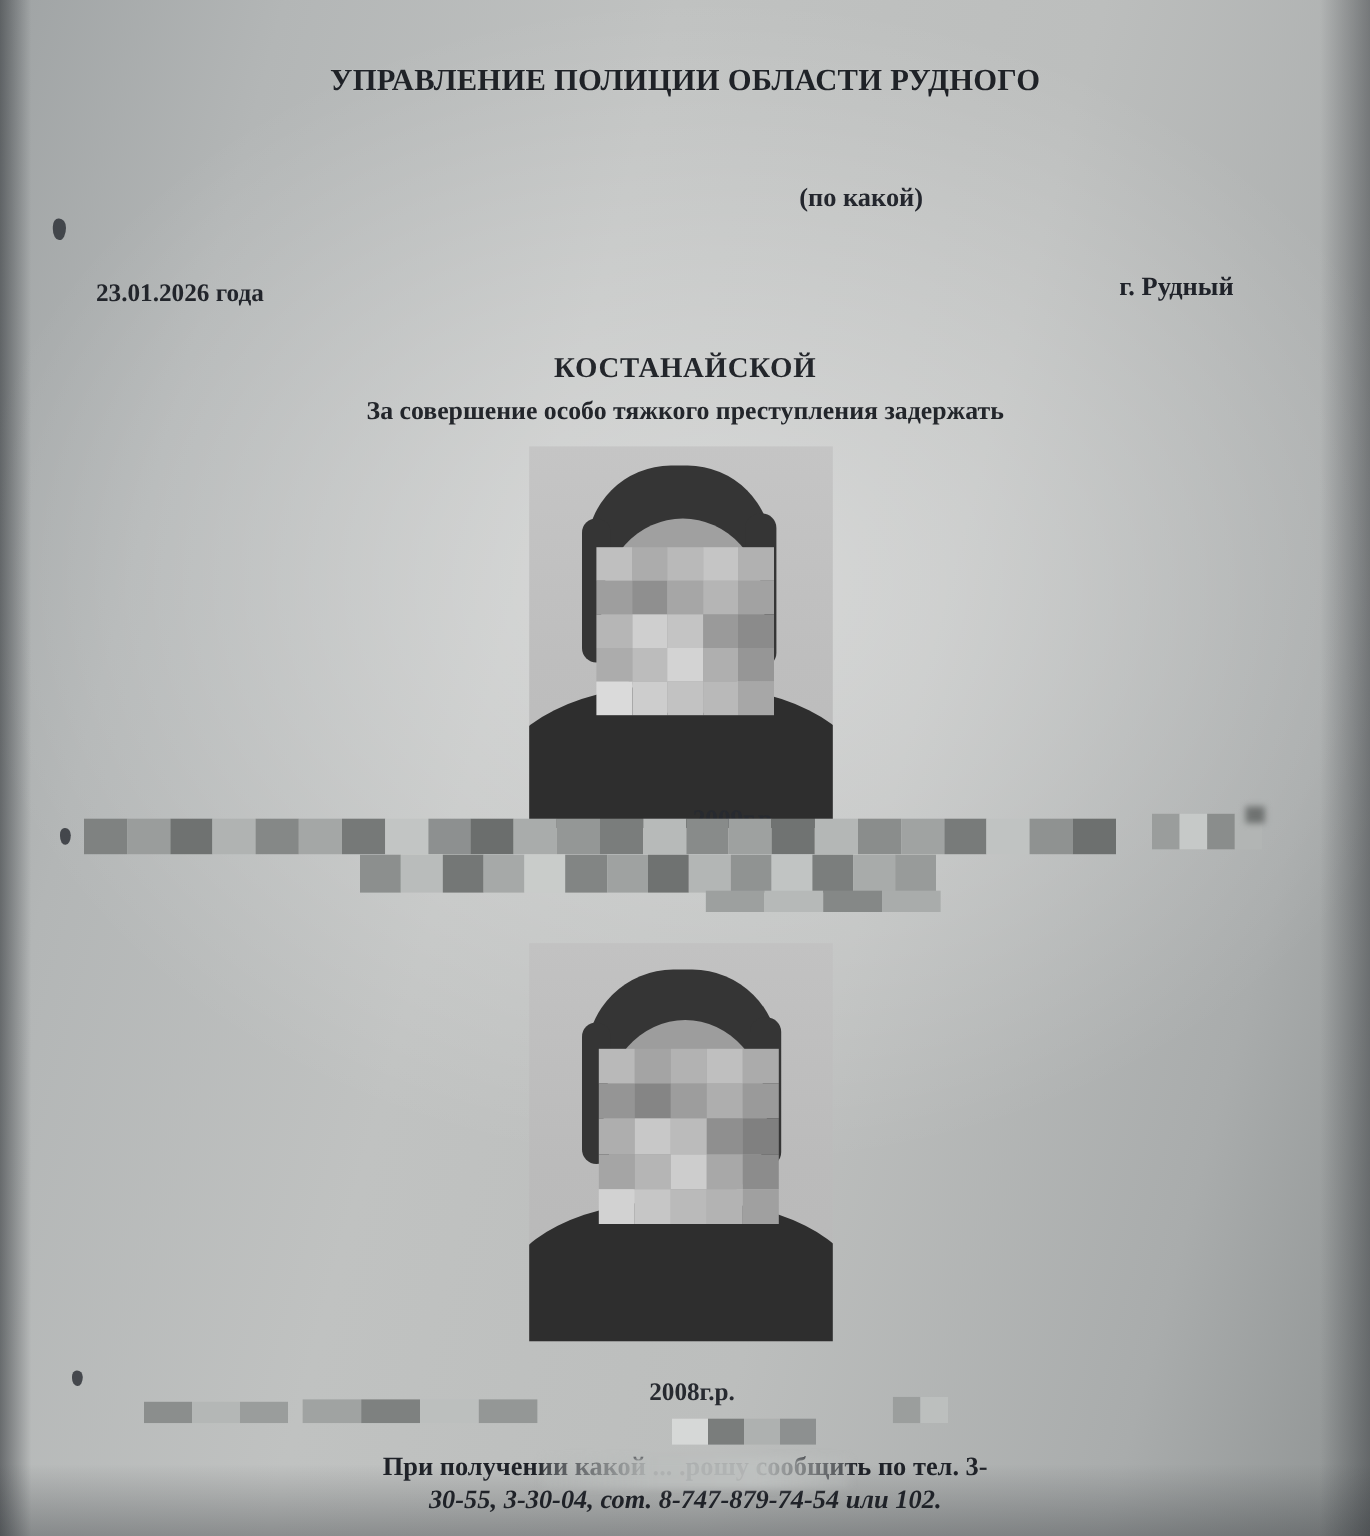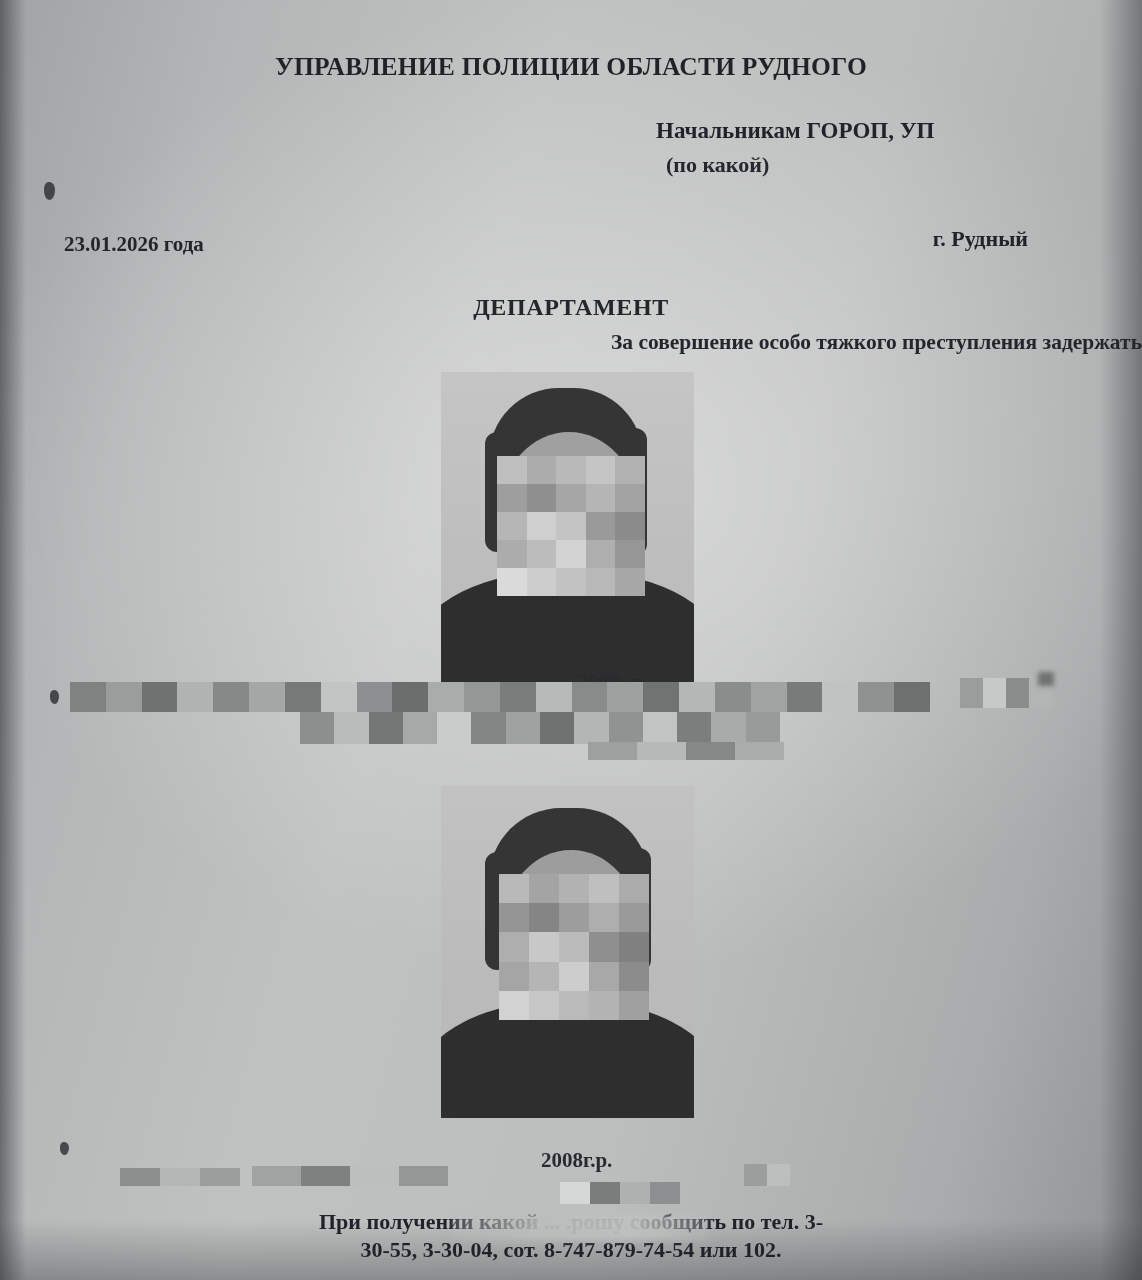--- a/index.html
+++ b/index.html
@@ -78,21 +78,21 @@
     position: absolute;
     top: 152px;
     left: 666px;
     font-size: 22px;
     font-weight: bold;
     color: #24272e;
   }
   #docdate {
     position: absolute;
     top: 232px;
-    left: 64px;
+    left: 80px;
     font-size: 21px;
     font-weight: bold;
     color: #22252b;
   }
   #city {
     position: absolute;
     top: 226px;
     right: 114px;
     font-size: 22px;
     font-weight: bold;
@@ -104,21 +104,21 @@
     left: 0; right: 0;
     text-align: center;
     font-size: 24px;
     font-weight: bold;
     letter-spacing: .6px;
   }
   #subtitle {
     position: absolute;
     top: 330px;
     left: 0; right: 0;
-    text-align: right;
+    text-align: center;
     font-size: 21.5px;
     font-weight: bold;
   }
 
   
   .photo {
     position: absolute;
     overflow: hidden;
     filter: grayscale(1) contrast(.92) brightness(1.0);
   }
@@ -183,21 +183,21 @@
     bottom: 16px;
     text-align: center;
     font-size: 22px;
     font-weight: bold;
     line-height: 1.28;
     color: #1f2228;
     padding: 0 54px;
     box-sizing: border-box;
   }
   #footer .l1 { display: block; }
-  #footer .l2 { display: block; }
+  #footer .l2 { display: block; font-style: italic; }
   
   #footer-smudge {
     position: absolute;
     left: 452px;
     bottom: 40px;
     width: 256px;
     height: 26px;
     background: linear-gradient(90deg, rgba(186,189,188,.25), rgba(186,189,188,.92) 35%, rgba(190,193,192,.92) 70%, rgba(186,189,188,.3));
     filter: blur(3px);
   }
@@ -214,27 +214,26 @@
   <div id="edge-left"></div>
   <div id="edge-right"></div>
   <div id="edge-bottom"></div>
 
   <div class="blot" style="left:44px; top:182px;"></div>
   <div class="blot" style="left:50px; top:690px; height:14px; width:9px;"></div>
   <div class="blot" style="left:60px; top:1142px; height:13px; width:9px;"></div>
 
   <div class="hdr" id="hdr2">УПРАВЛЕНИЕ ПОЛИЦИИ ОБЛАСТИ РУДНОГО</div>
 
-  <div id="addressee">Начальникам ГОРОП, УП</div>
   <div id="addressee2">(по какой)</div>
 
   <div id="docdate">23.01.2026 года</div>
   <div id="city">г. Рудный</div>
 
-  <div id="title">ДЕПАРТАМЕНТ</div>
+  <div id="title">КОСТАНАЙСКОЙ</div>
   <div id="subtitle">За совершение особо тяжкого преступления задержать</div>
 
   <div class="photo" id="photo1">
     <div class="shoulders" style="bottom:0; width:300px; height:120px;"></div>
     <div class="neck" style="bottom:96px; width:54px; height:50px; background:#a8a8a2;"></div>
     <div class="hair" style="left:48px; top:16px; width:154px; height:96px; border-radius:70px 70px 14px 14px;"></div>
     <div class="hair" style="left:44px; top:60px; width:24px; height:120px; border-radius:12px;"></div>
     <div class="hair" style="left:180px; top:56px; width:26px; height:128px; border-radius:12px;"></div>
     <div style="position:absolute; left:60px; top:60px; width:136px; height:150px; background:#a3a39d; border-radius:50% 50% 44% 44%;"></div>
 

